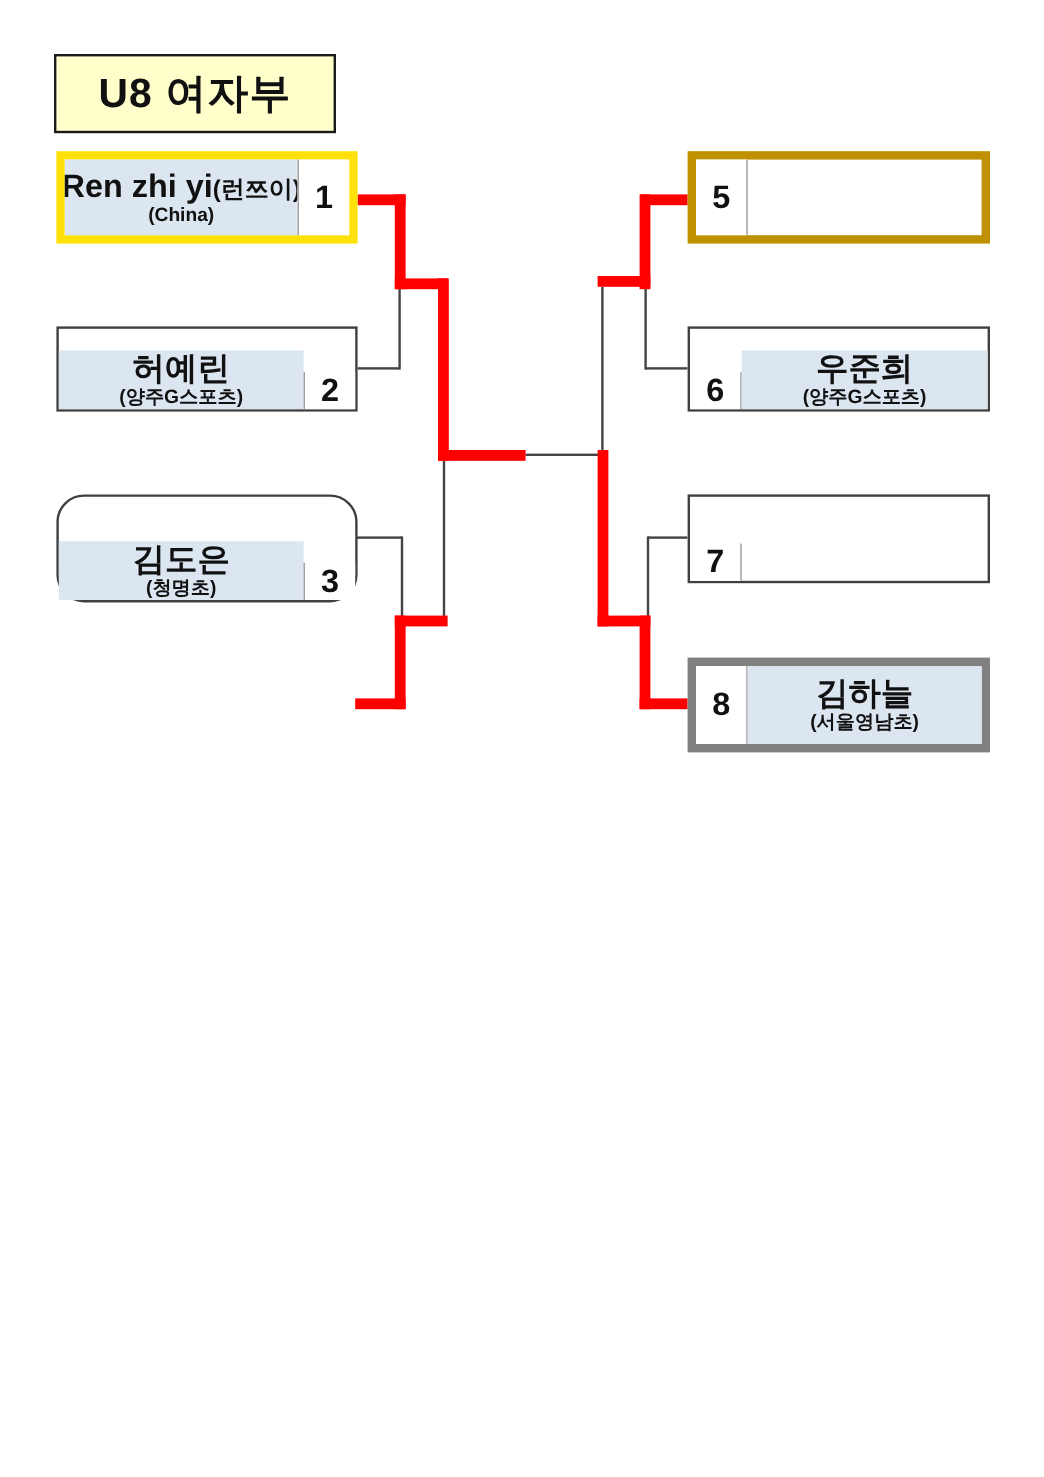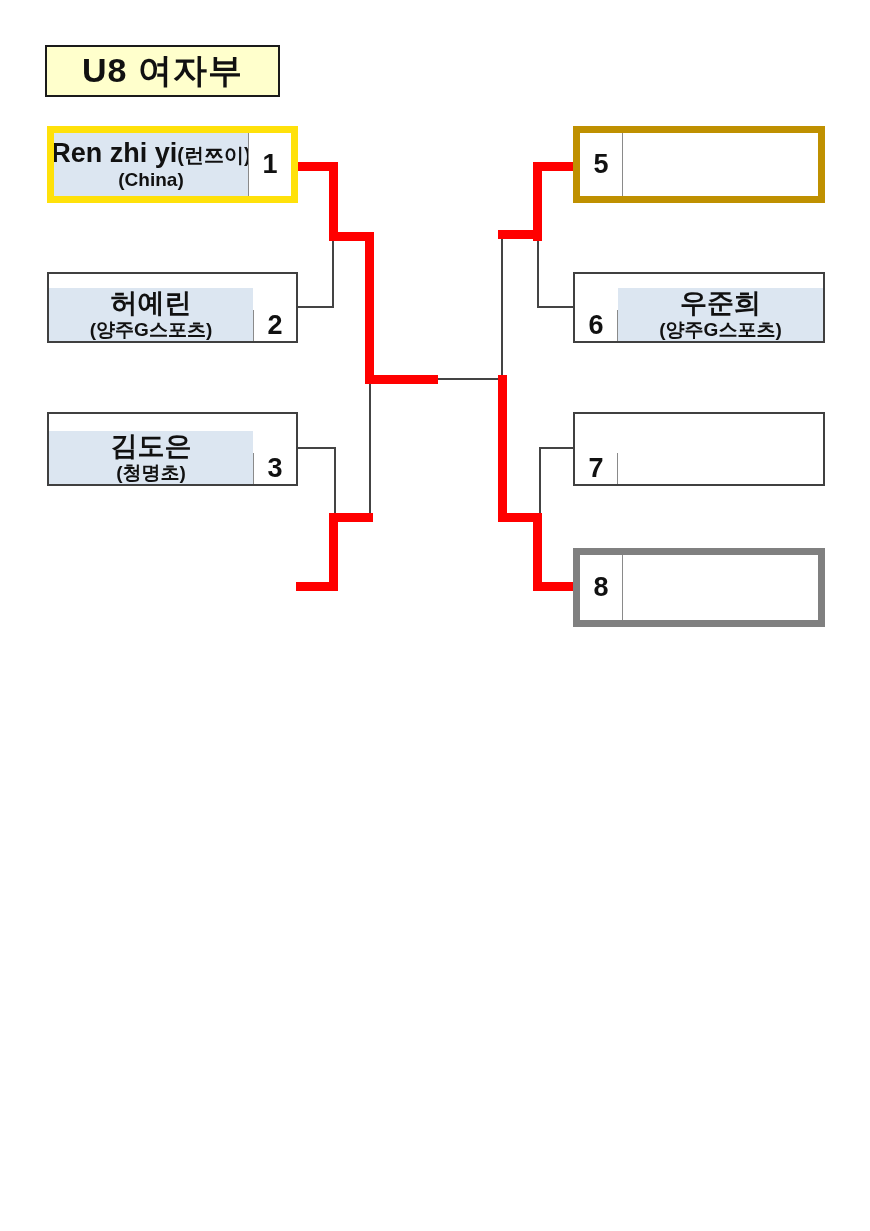--- a/index.html
+++ b/index.html
@@ -2,38 +2,38 @@
 <html style="--red: #FF0000; --blk: #444444; --fill: #DCE6F1; --yellow: #FFE10A; --gold: #BF9000; --gray: #808080; --hdr-left-bg: #FFFFCC; --hdr-right-bg: #E7C7E3;"><head>
 <meta charset="utf-8">
 <style>
   html,body{margin:0;padding:0;background:#ffffff;}
   body{font-family:"Liberation Sans","DejaVu Sans",sans-serif;}
   #page{position:relative;width:870px;height:1231px;background:#ffffff;overflow:hidden;}
 
   
   .hdr{position:absolute;display:flex;align-items:center;justify-content:center;
        font-weight:bold;color:#111;box-sizing:border-box;white-space:nowrap;}
-  #hdr-division{left:45px;top:45px;width:235px;height:52px;
+  #hdr-division{left:45px;top:45px;width:235px;height:66px;
        background:var(--hdr-left-bg);border:2px solid #1a1a1a;font-size:34px;letter-spacing:1px;}
   #hdr-title{left:280px;top:39px;width:547px;height:61px;
        background:var(--hdr-right-bg);border:2px solid #c9a3c5;font-size:39px;letter-spacing:0px;}
 
   
   .pbox{position:absolute;display:flex;box-sizing:border-box;background:#ffffff;}
   .pbox.colL{left:47px;width:251px;}
   .pbox.colR{left:573px;width:252px;}
   .hl-none  {border:2px solid #404040;align-items:flex-end;}
   .hl-yellow{border:7px solid var(--yellow);}
   .hl-gold  {border:7px solid var(--gold);}
   .hl-gray  {border:7px solid var(--gray);}
   .name-area{flex:1;background:var(--fill);display:flex;flex-direction:column;
              align-items:center;justify-content:center;overflow:hidden;line-height:1.15;}
   .pname{font-weight:bold;font-size:27px;color:#111;white-space:nowrap;}
   .pname .psuffix{font-size:20px;}
-  .porg{font-weight:bold;font-size:19px;color:#111;white-space:nowrap;}
+  .porg{font-weight:bold;font-size:16px;color:#111;white-space:nowrap;}
   .num-area{width:42px;background:#ffffff;display:flex;align-items:center;justify-content:center;
             font-weight:bold;font-size:27px;color:#111;}
   .colL .num-area{border-left:1px solid #8a8a8a;}
   .colR .num-area{border-right:1px solid #8a8a8a;}
 
   
   .ln{position:absolute;}
   .ln.red{background:var(--red);}
   .ln.blk{background:var(--blk);}
 </style>
@@ -81,21 +81,21 @@
   </div>
 
   <div class="pbox colL hl-none" style="top:272px;height:71px;">
     <div class="name-area">
       <div class="pname">허예린</div>
       <div class="porg">(양주G스포츠)</div>
     </div>
     <div class="num-area">2</div>
   </div>
 
-  <div class="pbox colL hl-none" style="top:412px;height:74px;">
+  <div class="pbox colL hl-none" style="top:412px;height:90px;border-radius:23px;">
     <div class="name-area">
       <div class="pname">김도은</div>
       <div class="porg">(청명초)</div>
     </div>
     <div class="num-area">3</div>
   </div>
 
 
   <div class="pbox colR hl-gold" style="top:126px;height:77px;">
     <div class="num-area">5</div>
@@ -108,15 +108,19 @@
       <div class="porg">(양주G스포츠)</div>
     </div>
   </div>
 
   <div class="pbox colR hl-none" style="top:412px;height:74px;">
     <div class="num-area">7</div>
   </div>
 
   <div class="pbox colR hl-gray" style="top:548px;height:79px;">
     <div class="num-area">8</div>
+    <div class="name-area">
+      <div class="pname">김하늘</div>
+      <div class="porg">(서울영남초)</div>
+    </div>
   </div>
 
 </div>
 
 </body></html>

